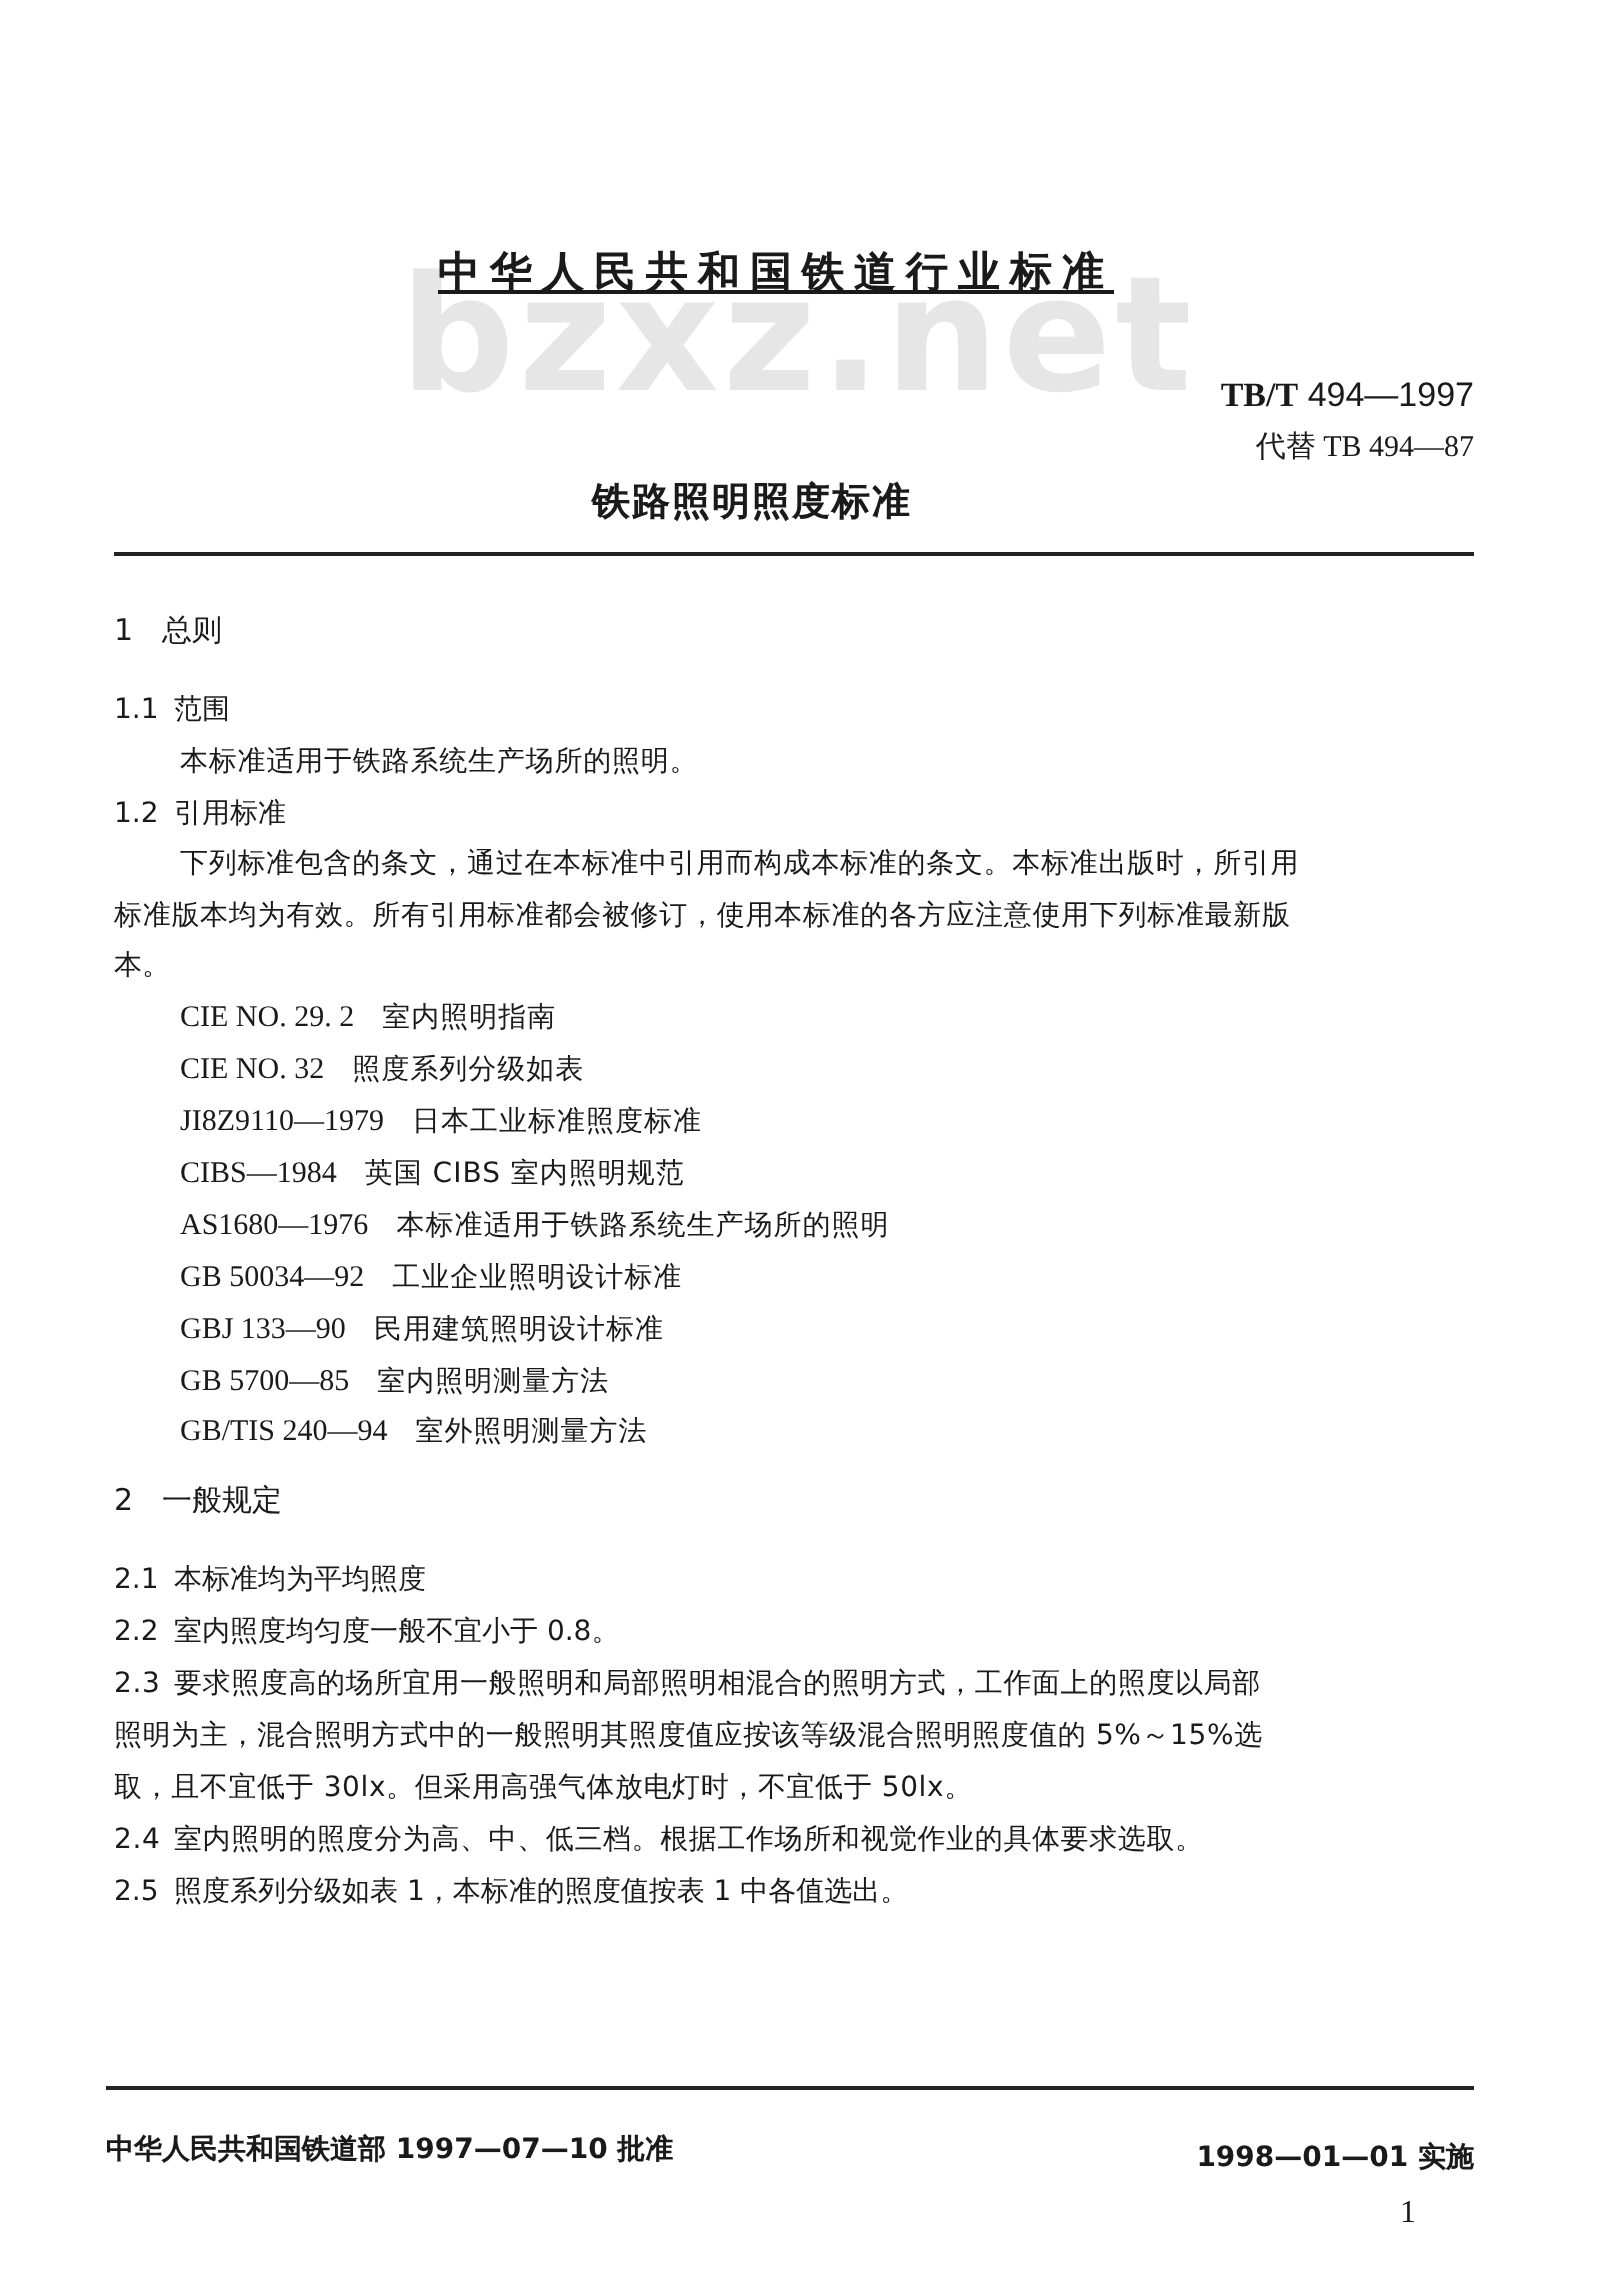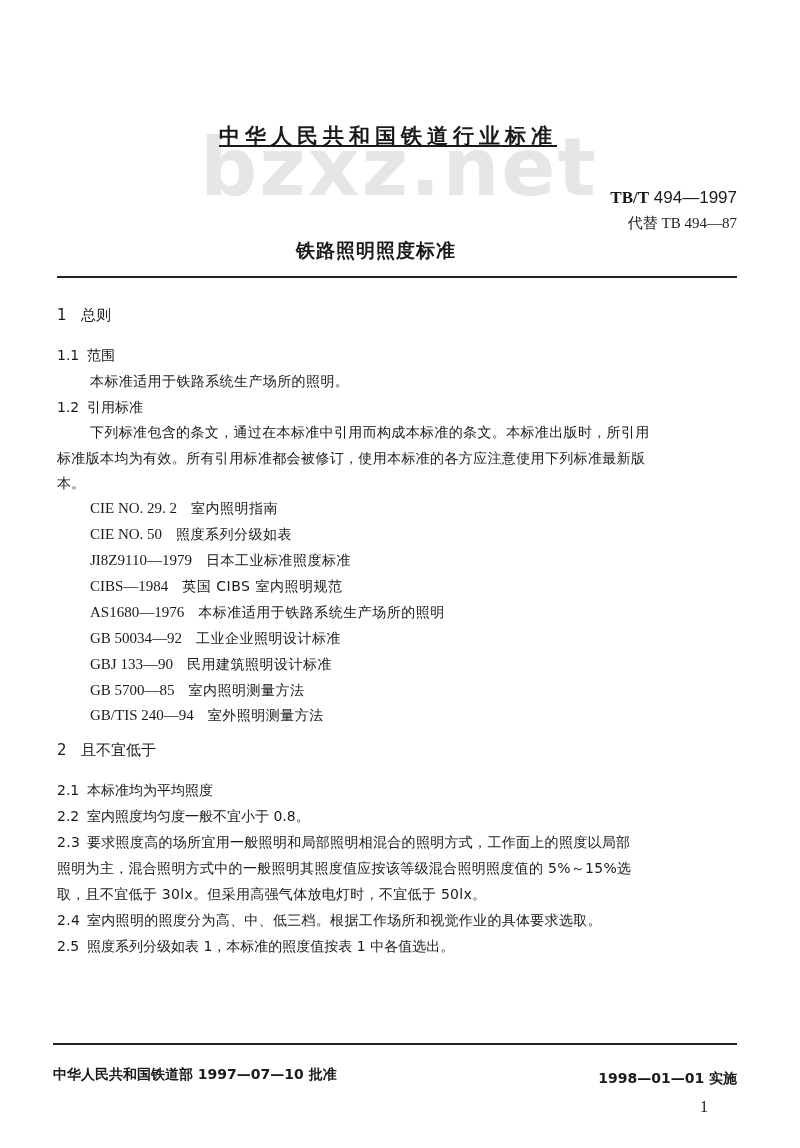--- a/index.html
+++ b/index.html
@@ -58,31 +58,31 @@
 <div class="abs txt" style="left:90px; top:372px; letter-spacing:0.4px;text-align:center;">本标准适用于铁路系统生产场所的照明。</div>
 
 <div class="abs txt" style="left:57px; top:398px;">
   <span class="num">1.2</span><span>引用标准</span>
 </div>
 <div class="abs txt" style="left:90px; top:423px; letter-spacing:0.35px;">下列标准包含的条文，通过在本标准中引用而构成本标准的条文。本标准出版时，所引用</div>
 <div class="abs txt" style="left:57px; top:449px; letter-spacing:0.35px;">标准版本均为有效。所有引用标准都会被修订，使用本标准的各方应注意使用下列标准最新版</div>
 <div class="abs txt" style="left:57px; top:474px;">本。</div>
 
 <div class="abs ref-row" style="top:500px;"><span class="code">CIE   NO. 29. 2</span><span class="title">室内照明指南</span></div>
-<div class="abs ref-row" style="top:526px;"><span class="code">CIE   NO. 50</span><span class="title">照度系列分级如表</span></div>
+<div class="abs ref-row" style="top:526px;"><span class="code">CIE   NO. 32</span><span class="title">照度系列分级如表</span></div>
 <div class="abs ref-row" style="top:552px;"><span class="code">JI8Z9110—1979</span><span class="title">日本工业标准照度标准</span></div>
 <div class="abs ref-row" style="top:578px;"><span class="code">CIBS—1984</span><span class="title">英国 CIBS 室内照明规范</span></div>
 <div class="abs ref-row" style="top:604px;"><span class="code">AS1680—1976</span><span class="title">本标准适用于铁路系统生产场所的照明</span></div>
 <div class="abs ref-row" style="top:630px;"><span class="code">GB 50034—92</span><span class="title">工业企业照明设计标准</span></div>
 <div class="abs ref-row" style="top:656px;"><span class="code">GBJ 133—90</span><span class="title">民用建筑照明设计标准</span></div>
 <div class="abs ref-row" style="top:682px;"><span class="code">GB 5700—85</span><span class="title">室内照明测量方法</span></div>
 <div class="abs ref-row" style="top:707px;"><span class="code">GB/TIS 240—94</span><span class="title">室外照明测量方法</span></div>
 
 <div class="abs txt h1" style="left:57px; top:741px;">
-  <span class="num">2</span><span>且不宜低于</span>
+  <span class="num">2</span><span>一般规定</span>
 </div>
 
 <div class="abs txt" style="left:57px; top:781px;">
   <span class="num">2.1</span><span>本标准均为平均照度</span>
 </div>
 <div class="abs txt" style="left:57px; top:807px;">
   <span class="num">2.2</span><span>室内照度均匀度一般不宜小于 0.8。</span>
 </div>
 <div class="abs txt" style="left:57px; top:833px; letter-spacing:0.3px;">
   <span class="num">2.3</span><span>要求照度高的场所宜用一般照明和局部照明相混合的照明方式，工作面上的照度以局部</span>

